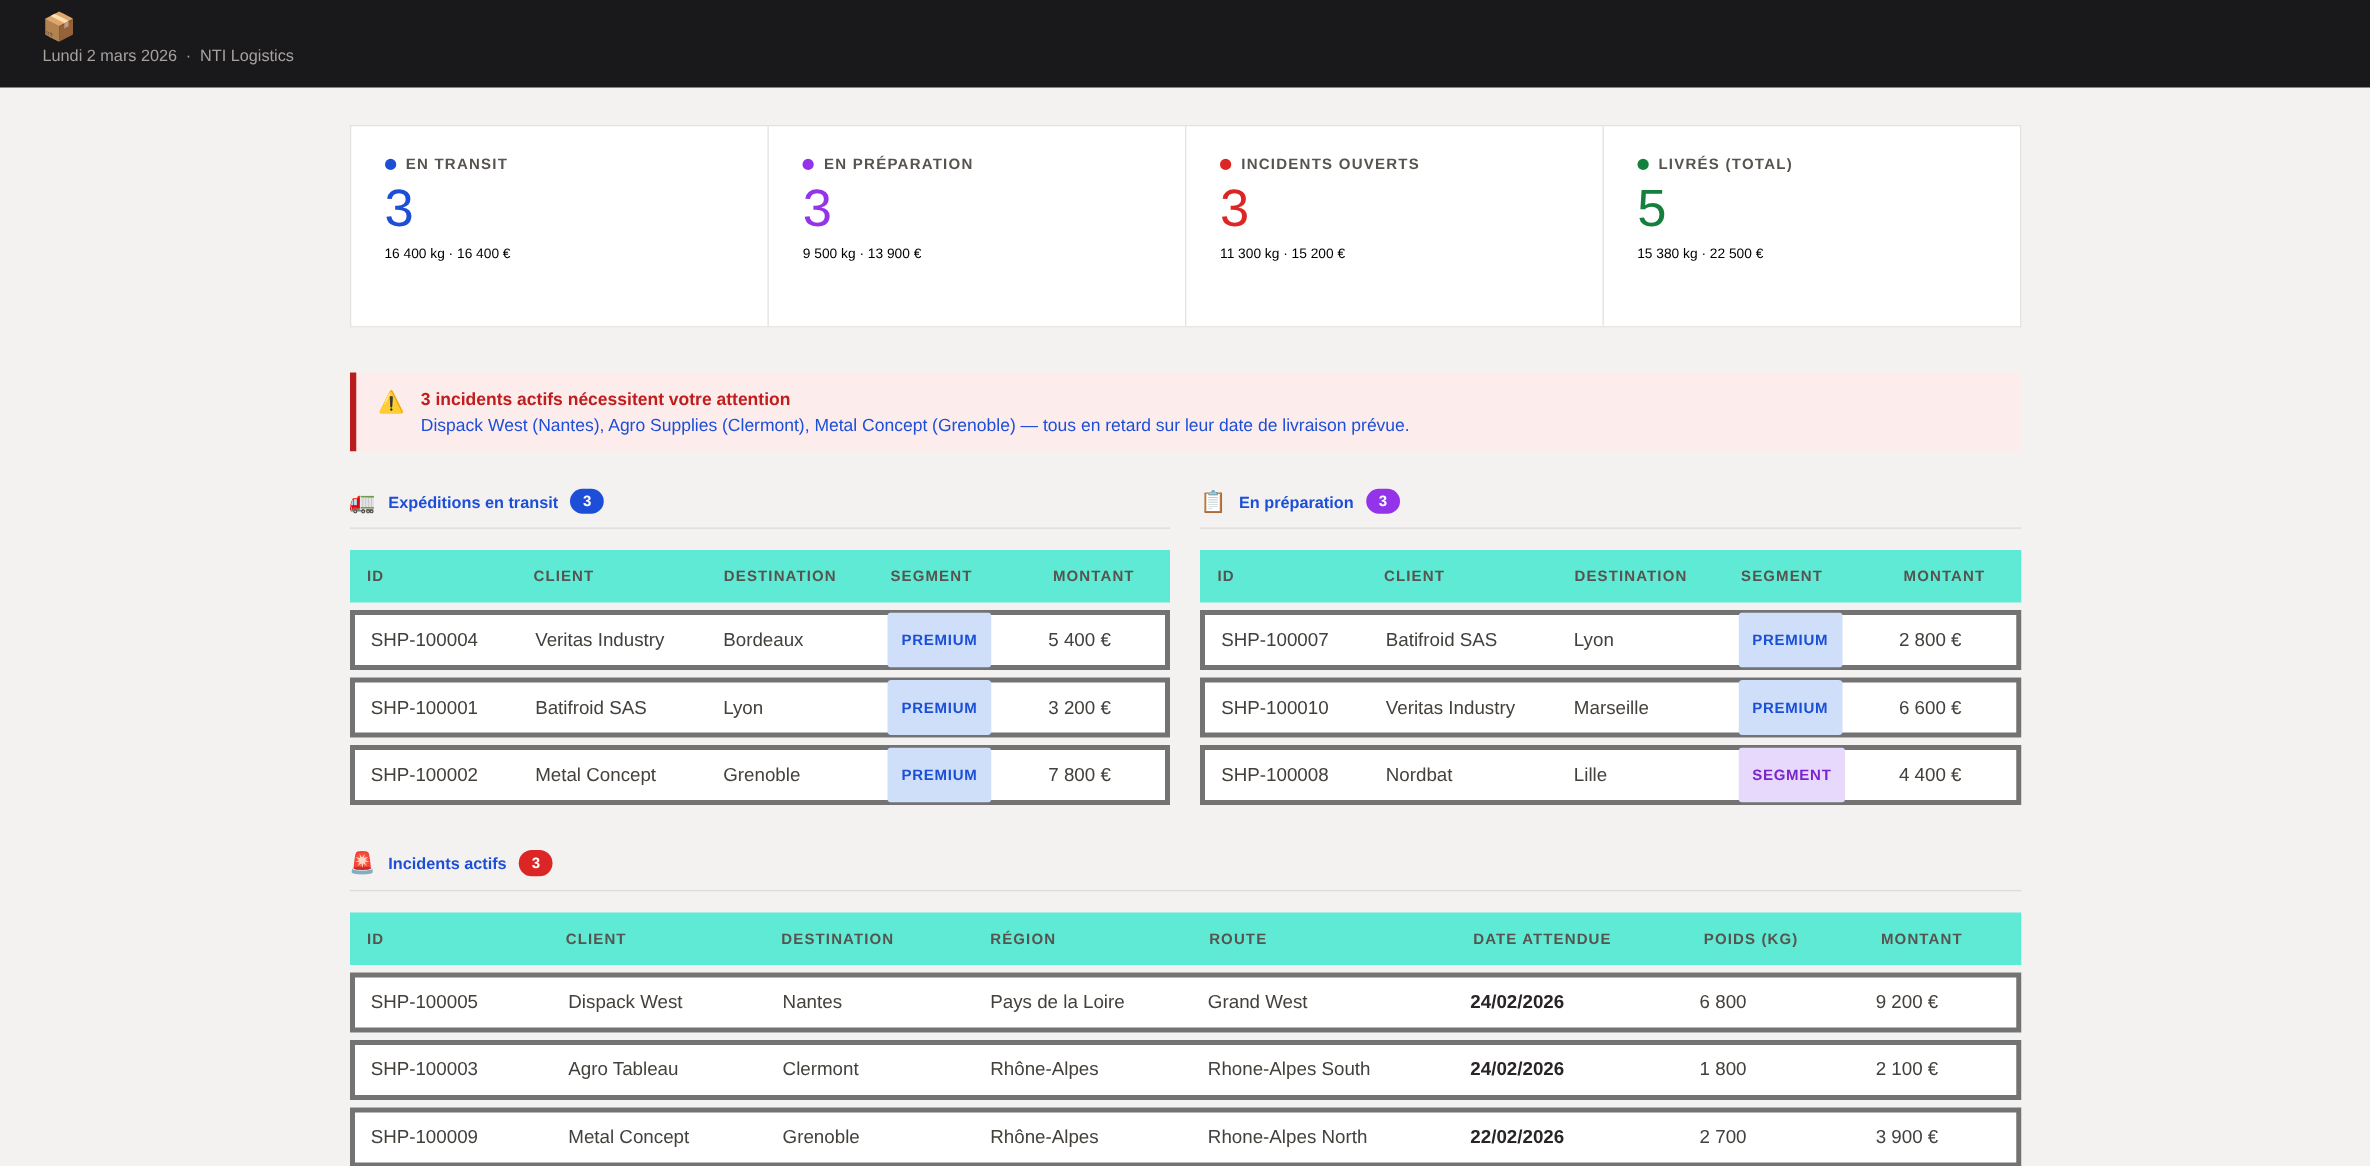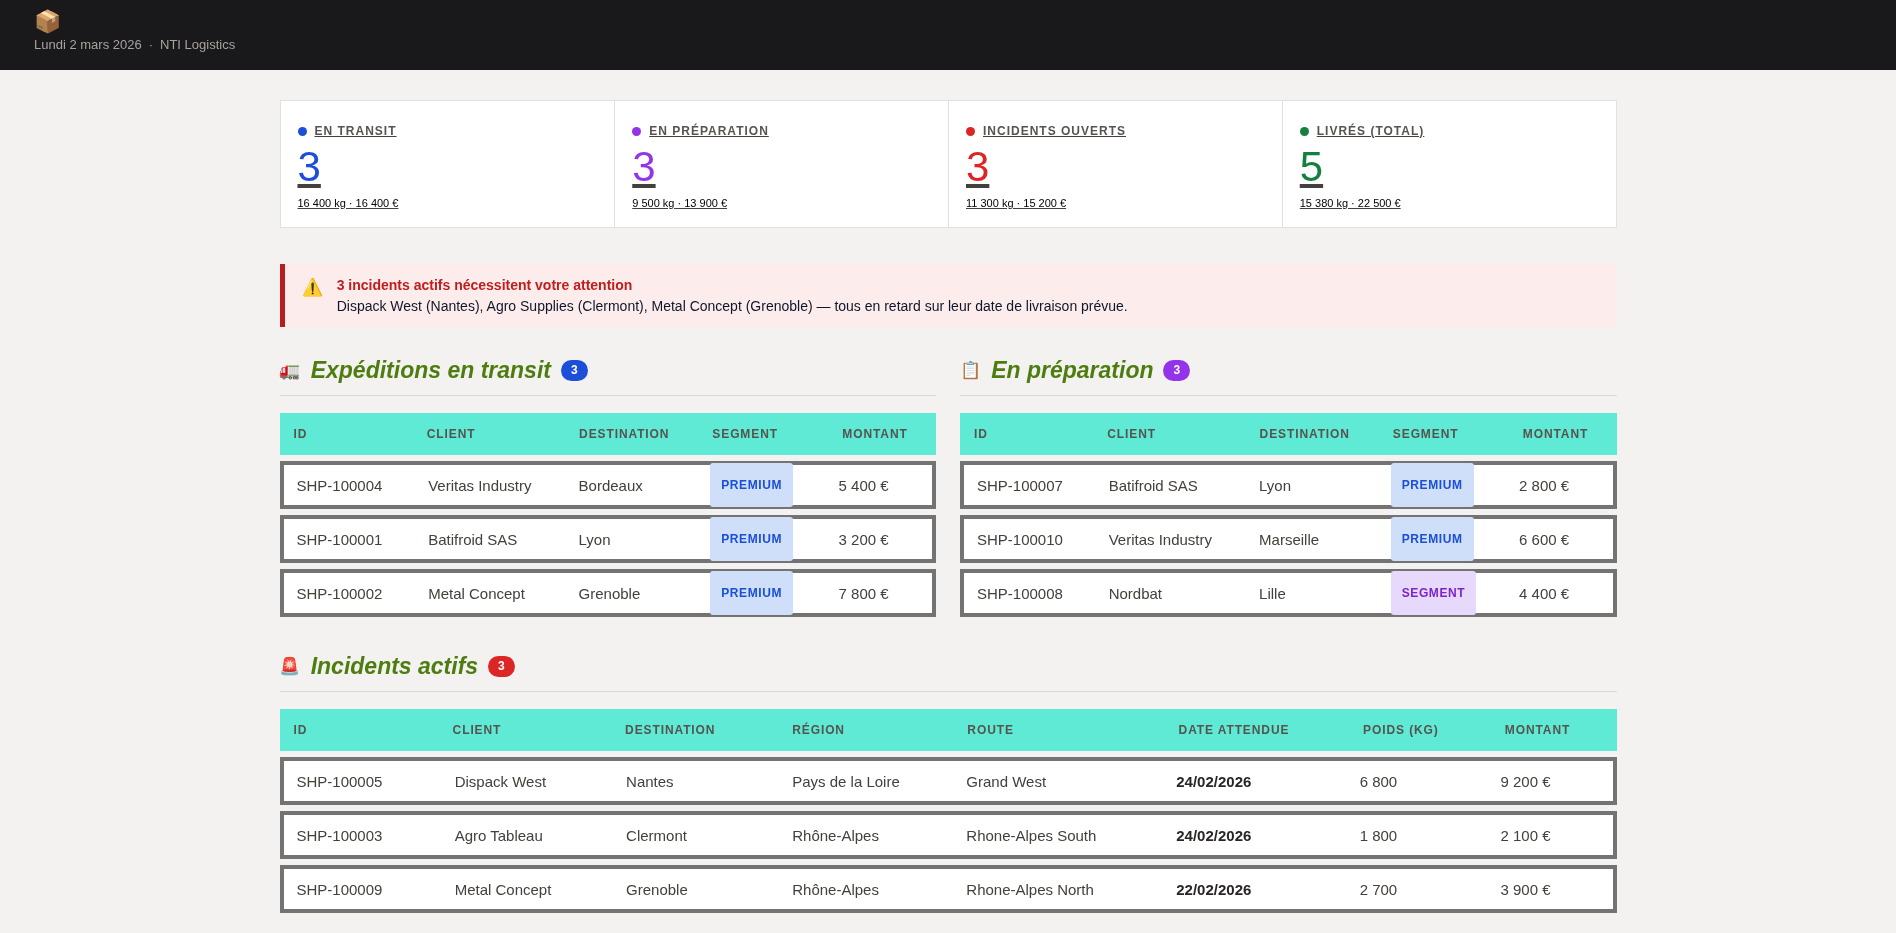--- a/index.html
+++ b/index.html
@@ -25,56 +25,56 @@
   .container { width: 1337px; margin: 0 auto; }
 
   
   .stats {
     margin-top: 30px;
     display: grid;
     grid-template-columns: repeat(4, 1fr);
     background: #ffffff;
     border: 1px solid #e3e1de;
   }
-  .stat-card { padding: 23px 27px 20px 17px; height: 126px; text-decoration: underline; }
+  .stat-card { padding: 23px 27px 20px 27px; height: 160px; }
   .stat-card + .stat-card { border-left: 1px solid #e3e1de; }
   .stat-label-row { display: flex; align-items: center; gap: 8px; }
   .dot { width: 9px; height: 9px; border-radius: 50%; flex: 0 0 auto; }
   .stat-label { font-size: 12px; font-weight: bold; letter-spacing: 1px; color: #57534e; }
   .stat-value { font-size: 42px; font-weight: 400; line-height: 1.0; margin-top: 8px; }
   .stat-detail { font-size: 11px; color: #000000; margin-top: 9px; }
 
   
   .alert {
     margin-top: 36px;
     background: #fdecec;
     border-left: 5px solid #b91c1c;
     padding: 13px 18px;
     display: flex;
     gap: 13px;
     align-items: flex-start;
   }
   .alert-icon { font-size: 17px; line-height: 1.3; }
   .alert-title { color: #c01d1d; font-size: 14px; font-weight: bold; }
-  .alert-body { color: #0f172a; font-size: 14px; margin-top: 5px; }
+  .alert-body { color: #1d4ed8; font-size: 14px; margin-top: 5px; }
 
   
   .two-col {
     margin-top: 30px;
     display: grid;
     grid-template-columns: 1fr 1fr;
     column-gap: 24px;
   }
   .section-head {
     display: flex; align-items: center; gap: 10px;
     padding-bottom: 11px;
     border-bottom: 1px solid #dcdad7;
   }
   .section-icon { font-size: 17px; line-height: 1; }
-  .section-title { font-size: 23px; font-weight: bold; color: #4d7c0f; font-style: italic; }
+  .section-title { font-size: 13px; font-weight: bold; color: #1d4ed8; }
   .count-badge {
     color: #ffffff; font-size: 12px; font-weight: bold;
     border-radius: 999px; padding: 3px 10px; line-height: 1.2;
   }
 
   
   .table { margin-top: 17px; }
   .thead {
     display: grid;
     background: #5eead4;

